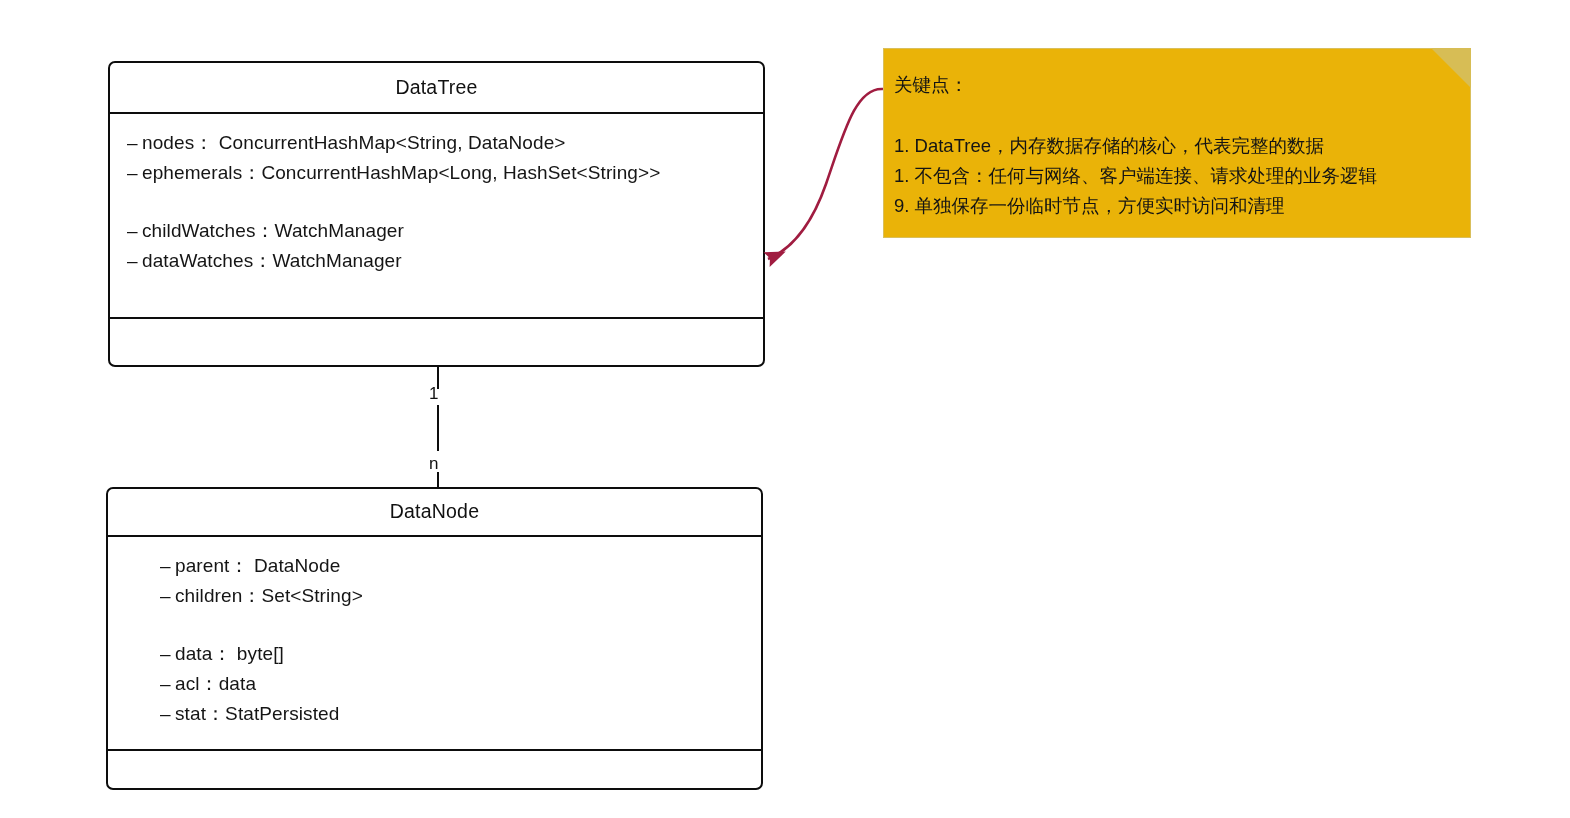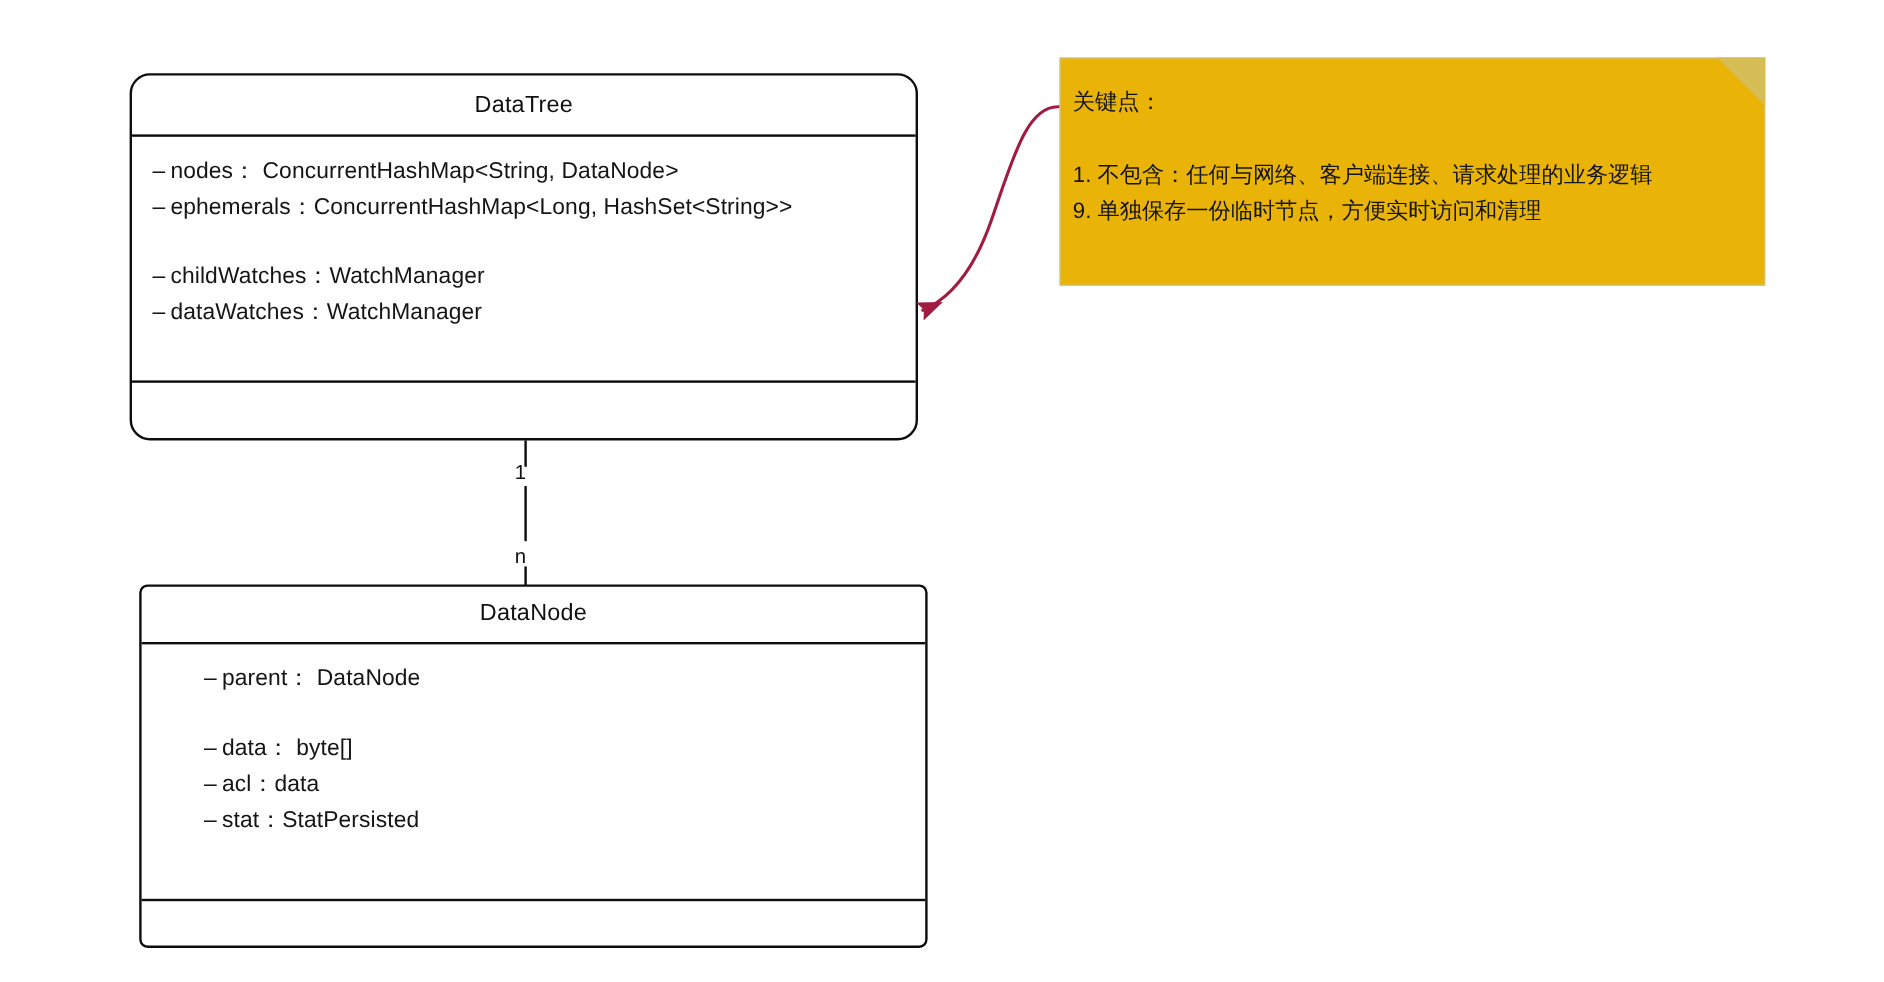--- a/index.html
+++ b/index.html
@@ -128,21 +128,21 @@
     height: 210px;
     overflow: visible;
     pointer-events: none;
   }
 </style>
 </head>
 <body>
 
 <div id="canvas">
 
-  <div class="uml-class" style="left:108px; top:61px; width:657px; height:306px;border-radius:17px;">
+  <div class="uml-class" style="left:108px; top:61px; width:657px; height:306px;">
     <div class="uml-title" style="height:49px;">DataTree</div>
     <div class="uml-divider"></div>
     <div class="uml-attrs" style="height:203px;">
       <div class="attr-row">
         <span class="attr-vis">–</span><span>nodes：  ConcurrentHashMap&lt;String, DataNode&gt;</span>
       </div>
       <div class="attr-row">
         <span class="attr-vis">–</span><span>ephemerals：ConcurrentHashMap&lt;Long, HashSet&lt;String&gt;&gt;</span>
       </div>
       <div class="attr-row spacer">
@@ -158,26 +158,29 @@
     <div class="uml-divider"></div>
     <div class="uml-ops"></div>
   </div>
 
   <div class="assoc-line" style="left:437px; top:367px; height:22px;"></div>
   <div class="assoc-label" style="left:429px; top:385px;">1</div>
   <div class="assoc-line" style="left:437px; top:405px; height:46px;"></div>
   <div class="assoc-label" style="left:429px; top:455px;">n</div>
   <div class="assoc-line" style="left:437px; top:472px; height:16px;"></div>
 
-  <div class="uml-class" style="left:116px; top:487px; width:657px; height:303px;">
+  <div class="uml-class" style="left:106px; top:487px; width:657px; height:303px;">
     <div class="uml-title" style="height:46px;">DataNode</div>
     <div class="uml-divider"></div>
     <div class="uml-attrs" style="height:212px;margin-left:35px;">
       <div class="attr-row">
         <span class="attr-vis">–</span><span>parent：  DataNode</span>
+      </div>
+      <div class="attr-row">
+        <span class="attr-vis">–</span><span>children：Set&lt;String&gt;</span>
       </div>
       <div class="attr-row spacer">
         <span class="attr-vis"></span><span></span>
       </div>
       <div class="attr-row">
         <span class="attr-vis">–</span><span>data：  byte[]</span>
       </div>
       <div class="attr-row">
         <span class="attr-vis">–</span><span>acl：data</span>
       </div>
@@ -195,18 +198,19 @@
         <path d="M0,3.1 L8,0 L6.6,3.1 L8,6.2 Z" fill="#a01c40"></path>
       </marker>
     </defs>
     <path d="M143,9 C116,7 104,52 86,104 C72,144 52,169 28,179" fill="none" stroke="#a01c40" stroke-width="2.6" marker-end="url(#ah)"></path>
   </svg>
 
   <div class="note" style="left:883px; top:48px; width:588px; height:190px;">
     <div class="note-fold"></div>
     <div class="note-body">
       <div class="note-head">关键点：</div>
+      <div class="note-item">1. DataTree，内存数据存储的核心，代表完整的数据</div>
       <div class="note-item">1. 不包含：任何与网络、客户端连接、请求处理的业务逻辑</div>
       <div class="note-item">9. 单独保存一份临时节点，方便实时访问和清理</div>
     </div>
   </div>
 
 </div>
 
 </body></html>

